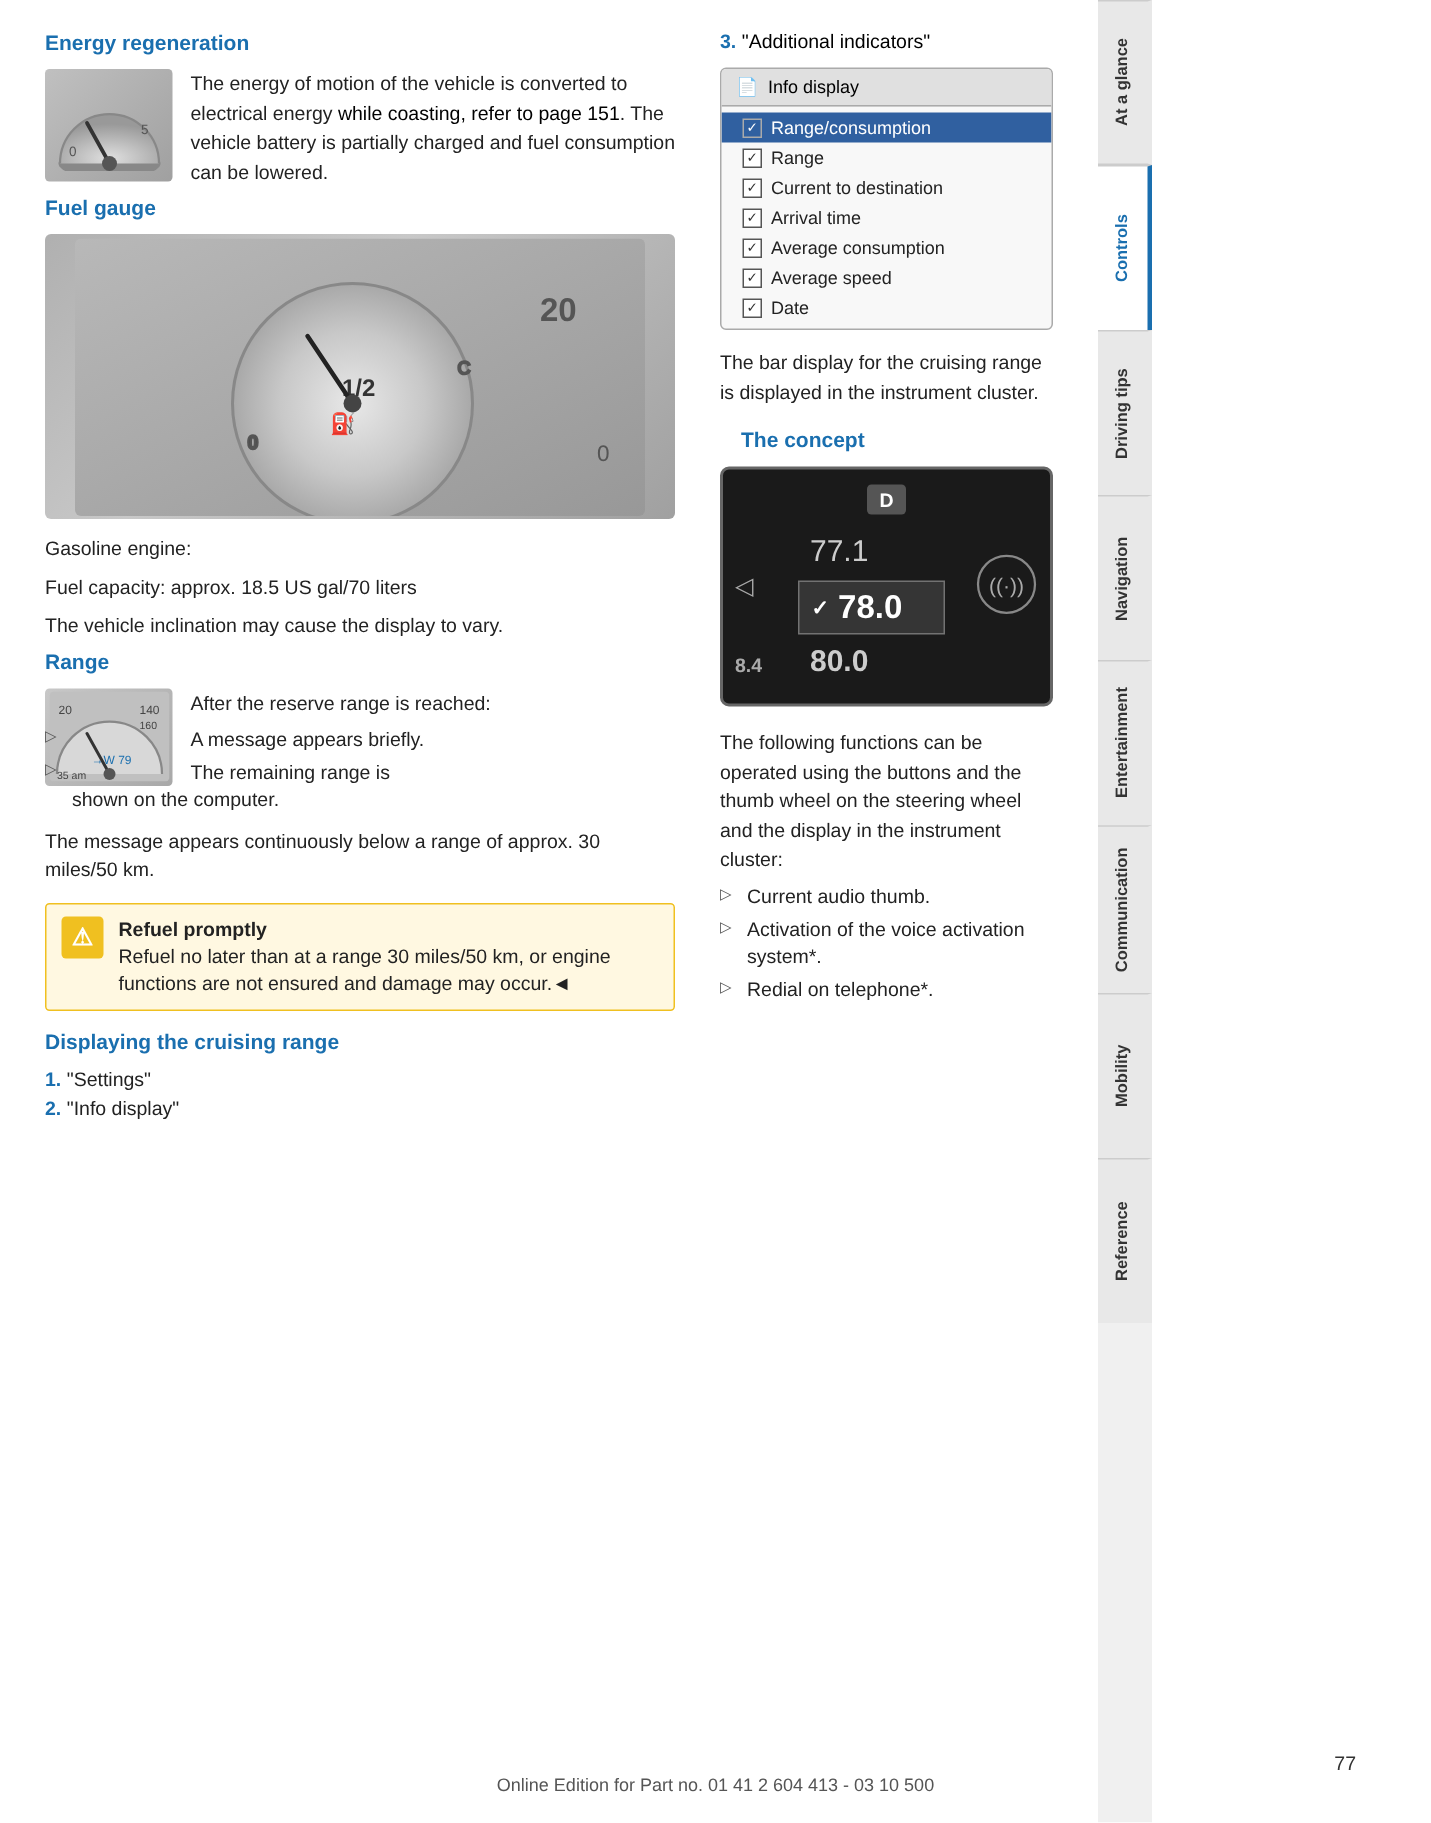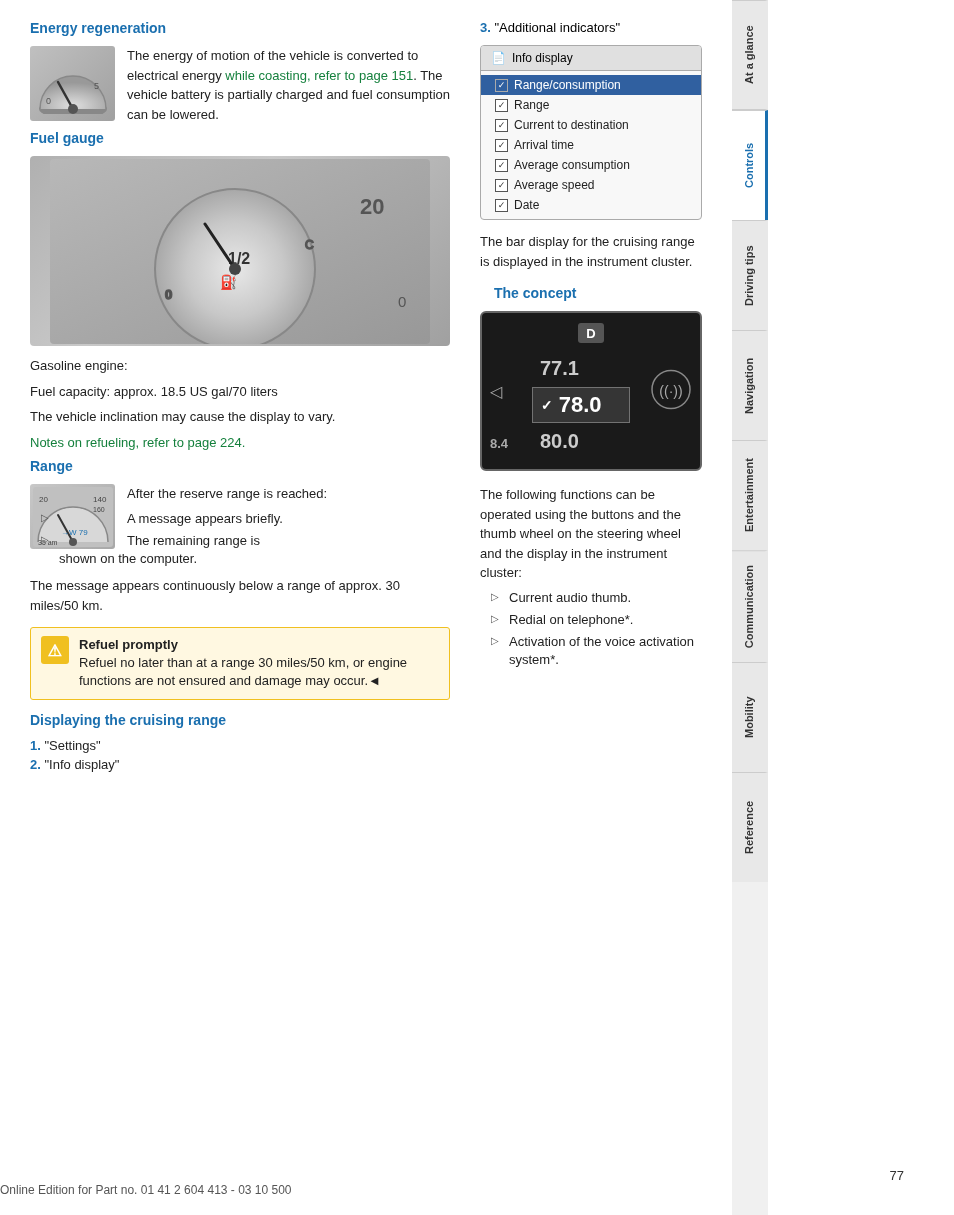--- a/index.html
+++ b/index.html
@@ -106,21 +106,21 @@
 
     
     .body-text {
       font-size: 13px;
       color: #222;
       line-height: 1.5;
       margin-bottom: 6px;
     }
 
     .link-text {
-      color: #15803d;
+      color: #000000;
       text-decoration: none;
     }
 
     
     .fuel-gauge-img {
       width: 100%;
       height: 190px;
       background: linear-gradient(135deg, #b0b0b0 0%, #c8c8c8 40%, #a0a0a0 100%);
       border-radius: 4px;
       margin-bottom: 10px;
@@ -157,21 +157,21 @@
       display: flex;
       align-items: center;
       justify-content: center;
       font-size: 9px;
       color: #333;
     }
 
     
     .bullet-list {
       list-style: none;
-      padding-left: 11px;
+      padding-left: 0;
       margin-bottom: 8px;
     }
 
     .bullet-list li {
       padding-left: 18px;
       position: relative;
       margin-bottom: 4px;
       font-size: 13px;
       color: #222;
       line-height: 1.4;
@@ -306,20 +306,21 @@
       height: 160px;
       position: relative;
     }
 
     
     .page-footer {
       position: absolute;
       bottom: 18px;
       left: 0;
       right: 0;
+      text-align: center;
       font-size: 12px;
       color: #555;
     }
 
     .page-number {
       position: absolute;
       bottom: 32px;
       right: 50px;
       font-size: 13px;
       color: #333;
@@ -405,23 +406,20 @@
             <circle cx="185" cy="110" r="6" fill="#444"></circle>
 
             <text x="310" y="55" font-size="22" fill="#555" font-weight="bold">20</text>
 
             <text x="348" y="148" font-size="15" fill="#555">0</text>
           </svg>
         </div>
         <p class="body-text">Gasoline engine:</p>
         <p class="body-text">Fuel capacity: approx. 18.5 US gal/70 liters</p>
         <p class="body-text">The vehicle inclination may cause the display to vary.</p>
-        <p class="body-text">
-          <a class="link-text">Notes on refueling, refer to page 224.</a>
-        </p>
       </div>
 
       <div>
         <div class="section-heading">Range</div>
         <div class="clearfix">
           <div class="range-img">
             <svg width="80" height="60" viewBox="0 0 80 60">
               <rect width="80" height="60" fill="#c0c0c0" rx="3"></rect>
               <path d="M5 55 A35 35 0 0 1 75 55" fill="#d8d8d8" stroke="#888" stroke-width="1.5"></path>
               <line x1="40" y1="55" x2="25" y2="28" stroke="#333" stroke-width="2" stroke-linecap="round"></line>
@@ -518,21 +516,21 @@
       <div class="sub-heading">The concept</div>
 
       <div class="cluster-display">
         <div style="position:relative; height:100%;">
 
           <div style="position:absolute; top:10px; left:50%; transform:translateX(-50%); background:#555; color:#fff; font-weight:bold; font-size:13px; width:26px; height:20px; display:flex; align-items:center; justify-content:center; border-radius:3px;">D</div>
 
           <div style="position:absolute; left:8px; top:50%; transform:translateY(-50%); color:#aaa; font-size:16px;">◁</div>
 
           <div style="position:absolute; left:50px; right:70px; top:38px; bottom:10px; display:flex; flex-direction:column; justify-content:space-around;">
-            <div style="color:#ccc; font-size:20px; font-weight:bold; padding:4px 8px;">77.1</div>
+            <div style="color:#ccc; font-size:20px; font-weight:normal; padding:4px 8px;">77.1</div>
             <div style="color:#fff; font-size:22px; font-weight:bold; background:rgba(255,255,255,0.12); border:1px solid rgba(255,255,255,0.3); padding:4px 8px; display:flex; align-items:center;">
               <span style="margin-right:6px; font-size:14px;">✓</span>78.0
             </div>
             <div style="color:#ccc; font-size:20px; font-weight:bold; padding:4px 8px;">80.0</div>
           </div>
 
           <div style="position:absolute; right:8px; top:50%; transform:translateY(-50%);">
             <svg width="42" height="42" viewBox="0 0 42 42">
               <circle cx="21" cy="21" r="19" fill="none" stroke="#888" stroke-width="1.5"></circle>
               <text x="21" y="27" text-anchor="middle" font-size="14" fill="#aaa">((·))</text>
@@ -540,22 +538,22 @@
           </div>
 
           <div style="position:absolute; bottom:18px; left:8px; color:#aaa; font-size:13px; font-weight:bold;">8.4</div>
         </div>
       </div>
 
       <p class="body-text">The following functions can be operated using the buttons and the thumb wheel on the steering wheel and the display in the instrument cluster:</p>
 
       <ul class="bullet-list">
         <li>Current audio thumb.</li>
+        <li>Activation of the voice activation system*.</li>
         <li>Redial on telephone*.</li>
-        <li>Activation of the voice activation system*.</li>
       </ul>
 
     </div>
 
   </div>
 
   <div class="sidebar-tabs">
     <div class="sidebar-tab">
       <span>At a glance</span>
     </div>

